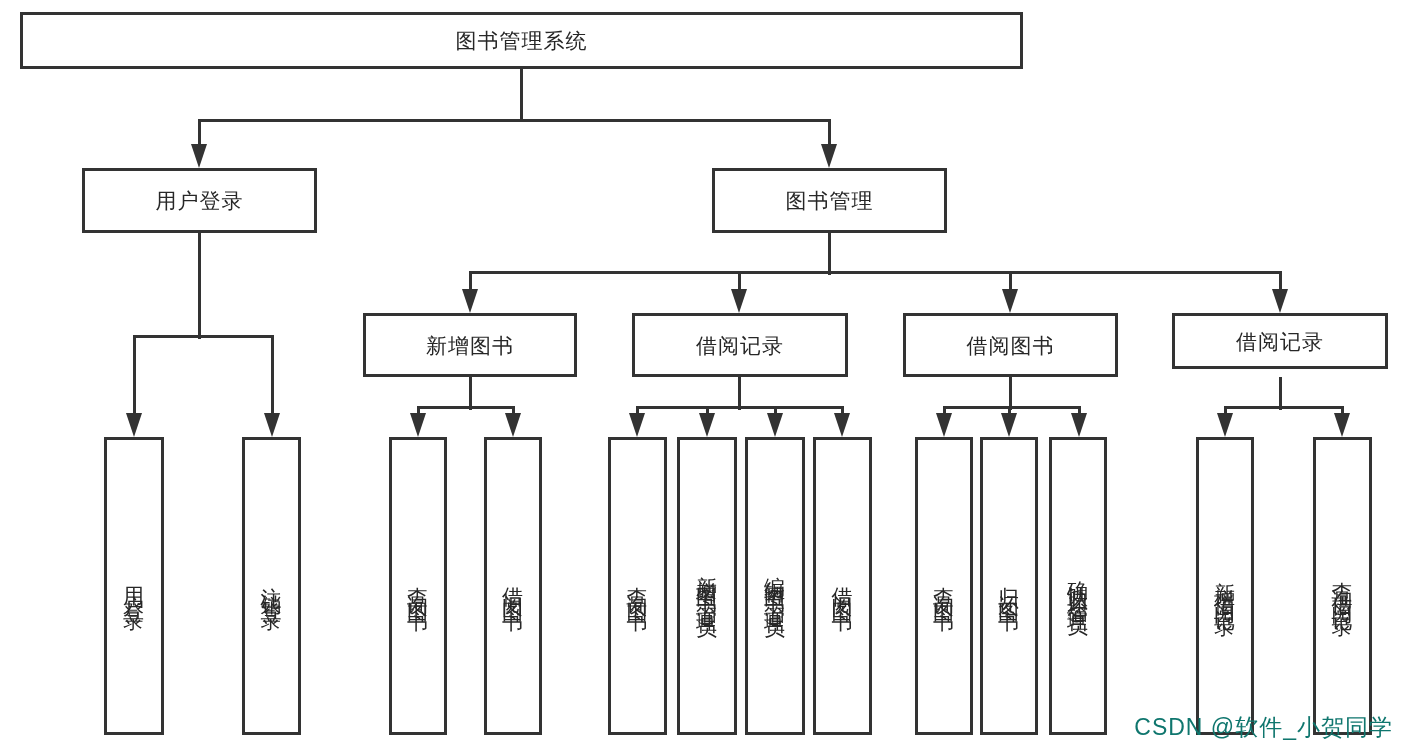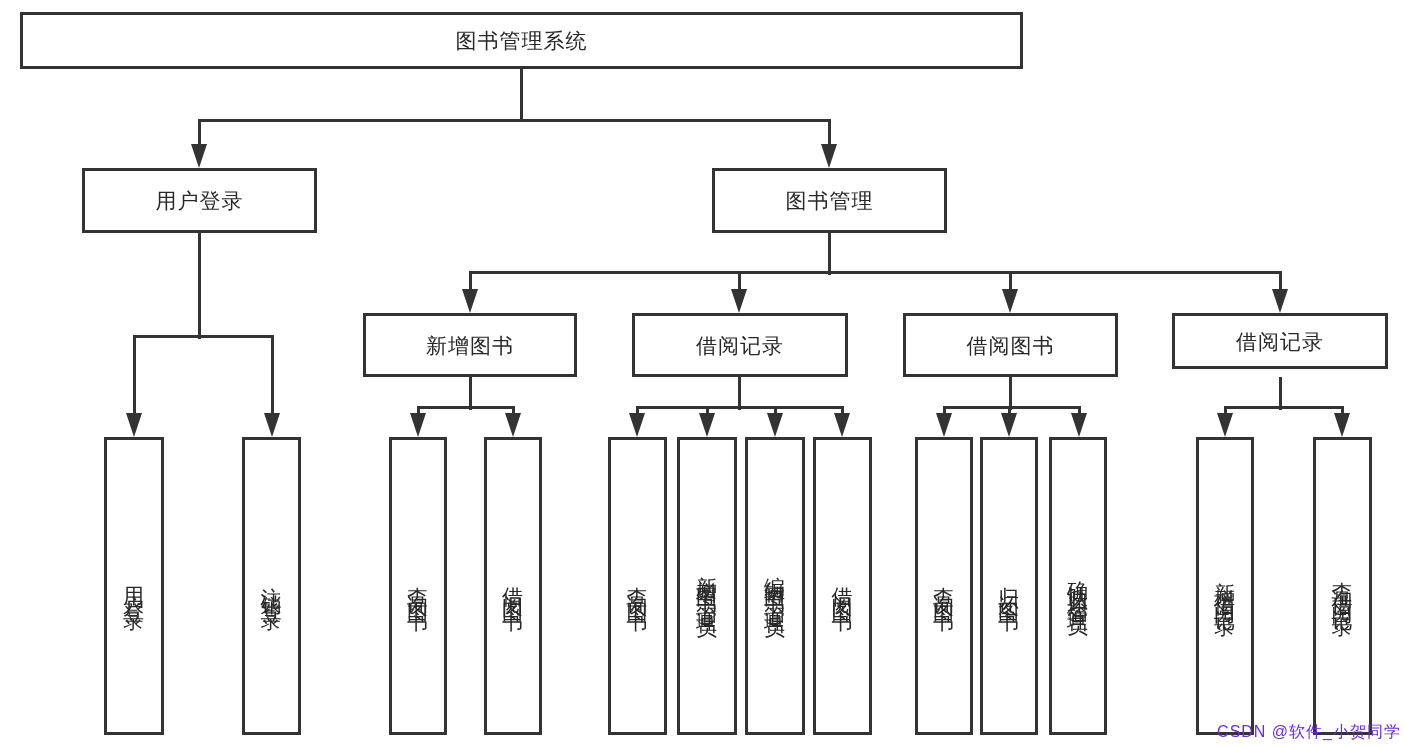--- a/index.html
+++ b/index.html
@@ -49,24 +49,24 @@
   .arrow {
     position: absolute;
     width: 0;
     height: 0;
     border-left: 8px solid transparent;
     border-right: 8px solid transparent;
     border-top: 24px solid #333333;
   }
   .watermark {
     position: absolute;
-    right: 4px;
+    right: 12px;
     bottom: 4px;
-    color: #6d28d9;
-    font-size: 16px;
+    color: #0f766e;
+    font-size: 23px;
     letter-spacing: 1px;
     pointer-events: none;
   }
 </style>
 </head>
 <body>
 
 <div id="canvas">
 
   <div id="connector-layer">

